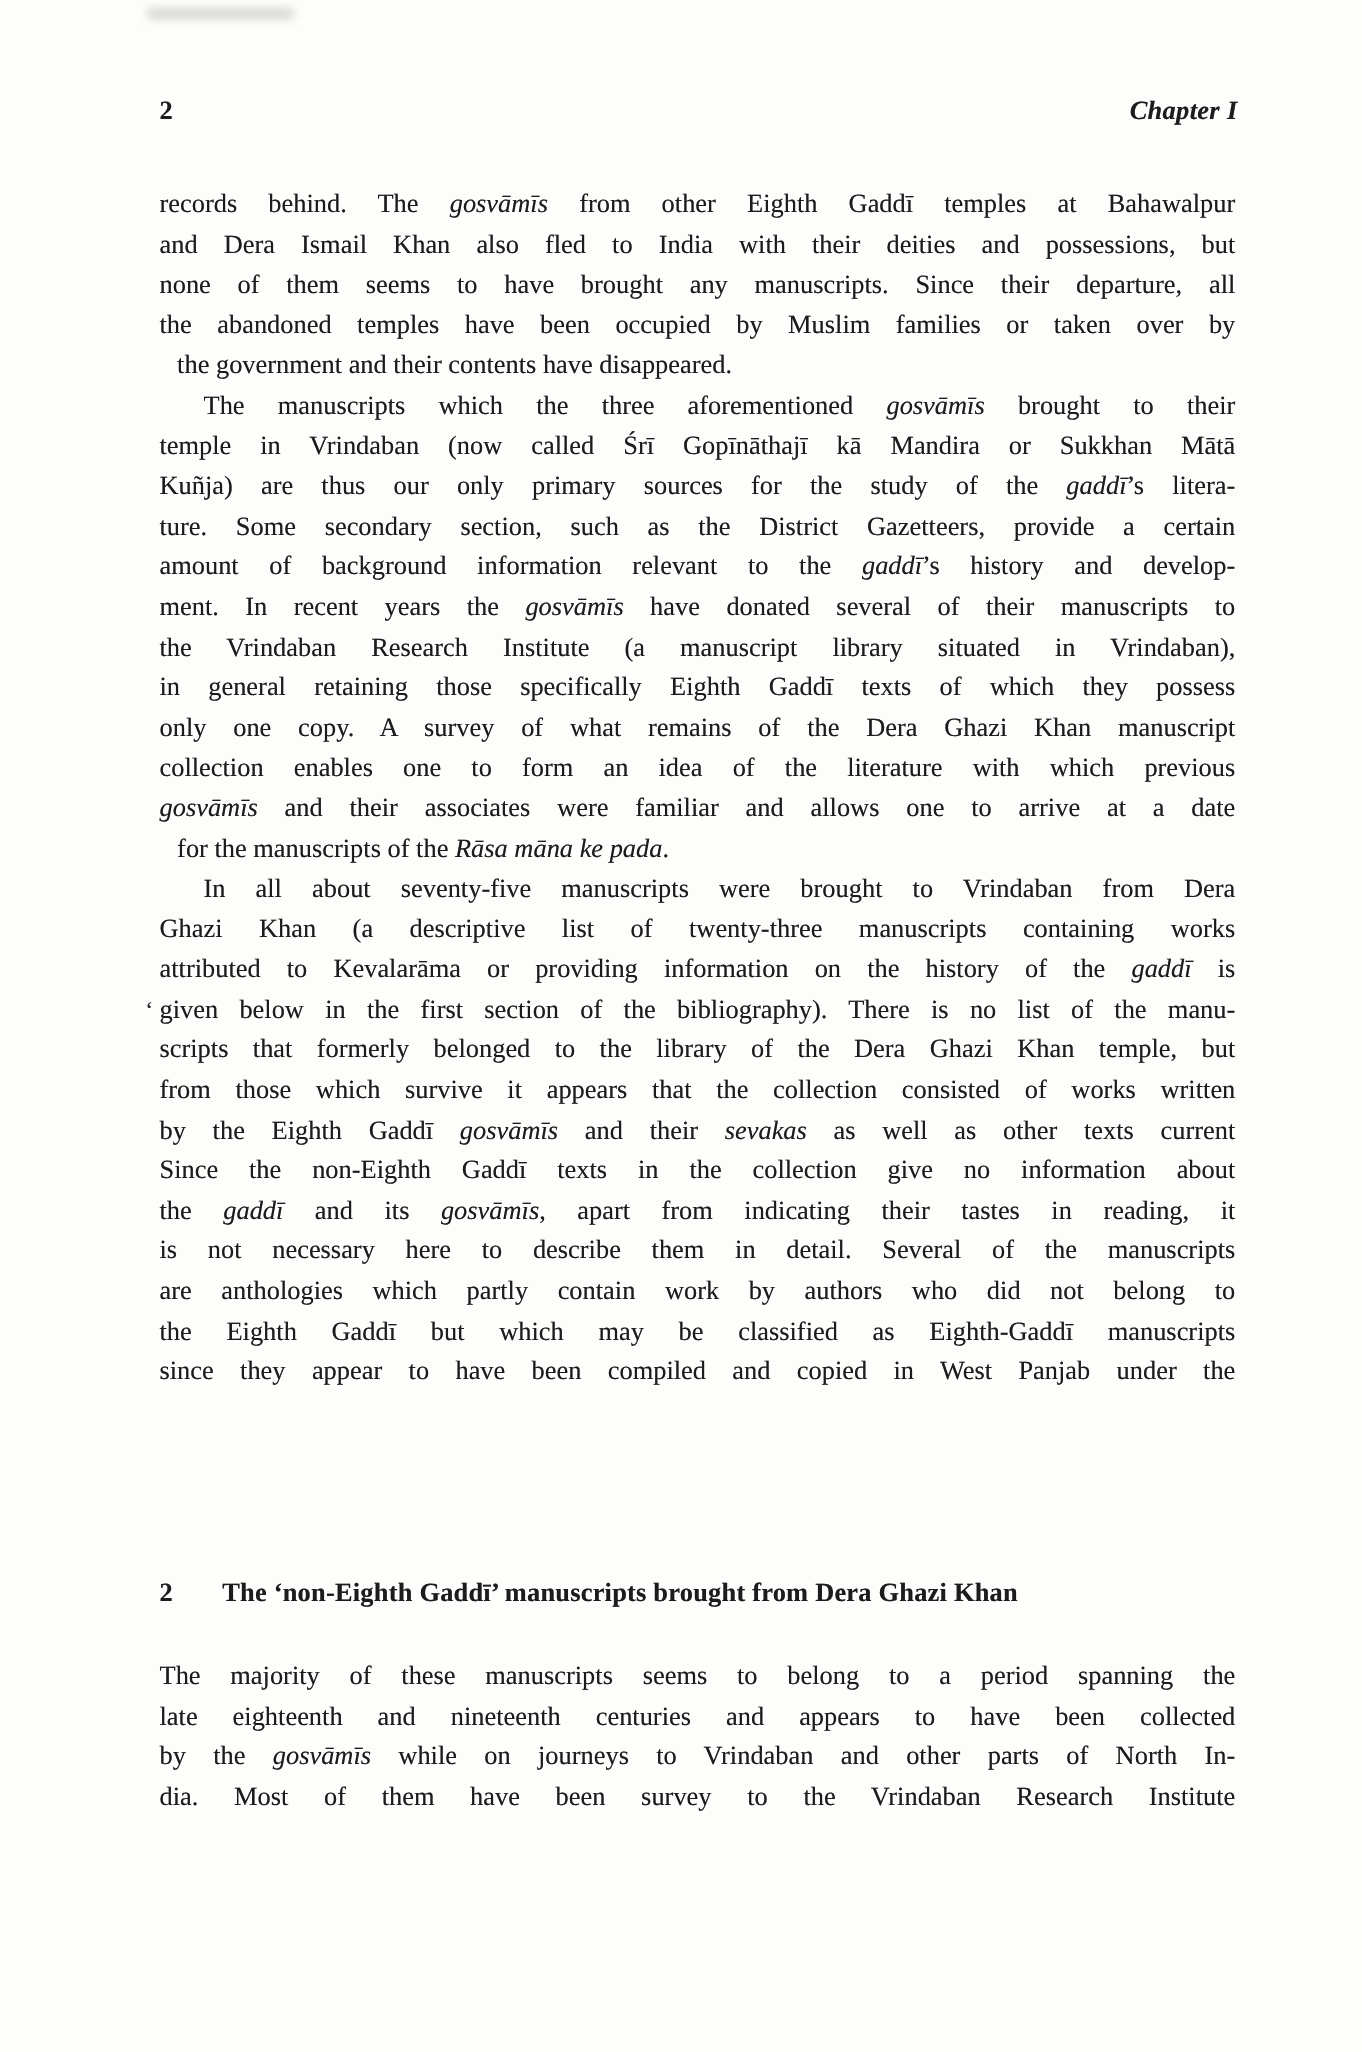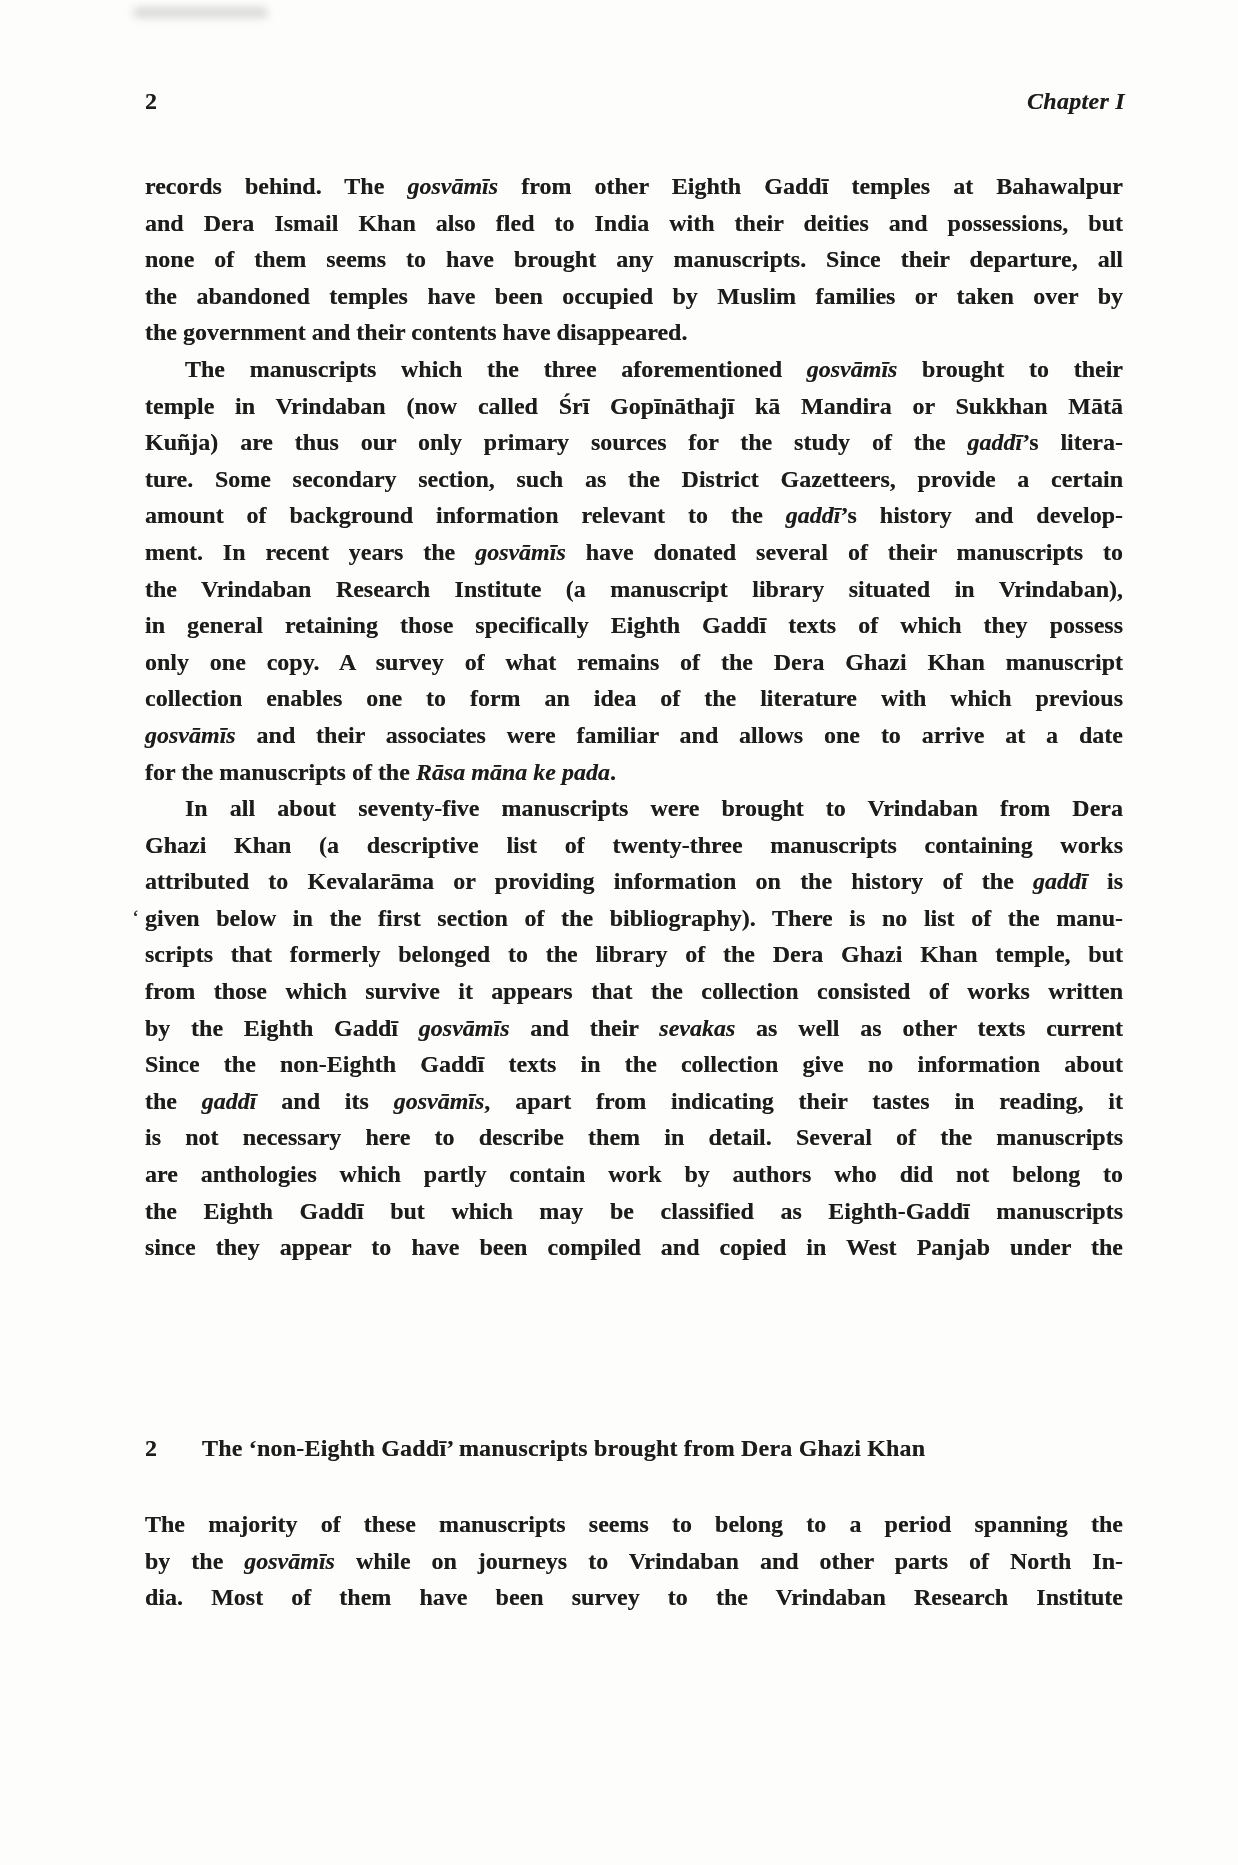--- a/index.html
+++ b/index.html
@@ -18,31 +18,30 @@
     position:absolute; left:145px; width:980px; top:84px;
     display:flex; justify-content:space-between; align-items:baseline;
     font-size:24px; line-height:34px;
   }
   .page-number{ font-weight:bold; }
   .chapter-title{ font-style:italic; font-weight:bold; letter-spacing:.3px; }
 
   .text-block{
     position:absolute; left:145px; width:978px; top:168px;
     font-size:24px;
-    font-weight:bold;
   }
   .para{ margin:0; }
   .line{
     height:36.6px; line-height:36.6px;
     text-align:justify; text-align-last:justify;
     text-justify:inter-word;
     white-space:nowrap0;
     overflow:visible;
   }
-  .line.end{ text-align-last:auto; }
+  .line.end{ text-align-last:auto;margin-left:16px; }
   .line.indent{ text-indent:40px; }
 
   .section-heading{
     position:absolute; left:145px; width:978px; top:1430px;
     display:flex; font-size:24px; line-height:36px;
     font-weight:bold; letter-spacing:.2px;
   }
   .section-heading .num{ width:57px; flex:none; }
 
   .last-block{ top:1506px; }
@@ -114,18 +113,19 @@
   </div>
 
   <div class="section-heading ink">
     <span class="num">2</span>
     <span class="title">The ‘non-Eighth Gaddī’ manuscripts brought from Dera Ghazi Khan</span>
   </div>
 
   <div class="text-block last-block ink">
     <div class="para">
       <div class="line">The majority of these manuscripts seems to belong to a period spanning the</div>
+      <div class="line">late eighteenth and nineteenth centuries and appears to have been collected</div>
       <div class="line">by the <i>gosvāmīs</i> while on journeys to Vrindaban and other parts of North In-</div>
       <div class="line">dia. Most of them have been survey to the Vrindaban Research Institute</div>
     </div>
   </div>
 
 </div>
 
 </body></html>

